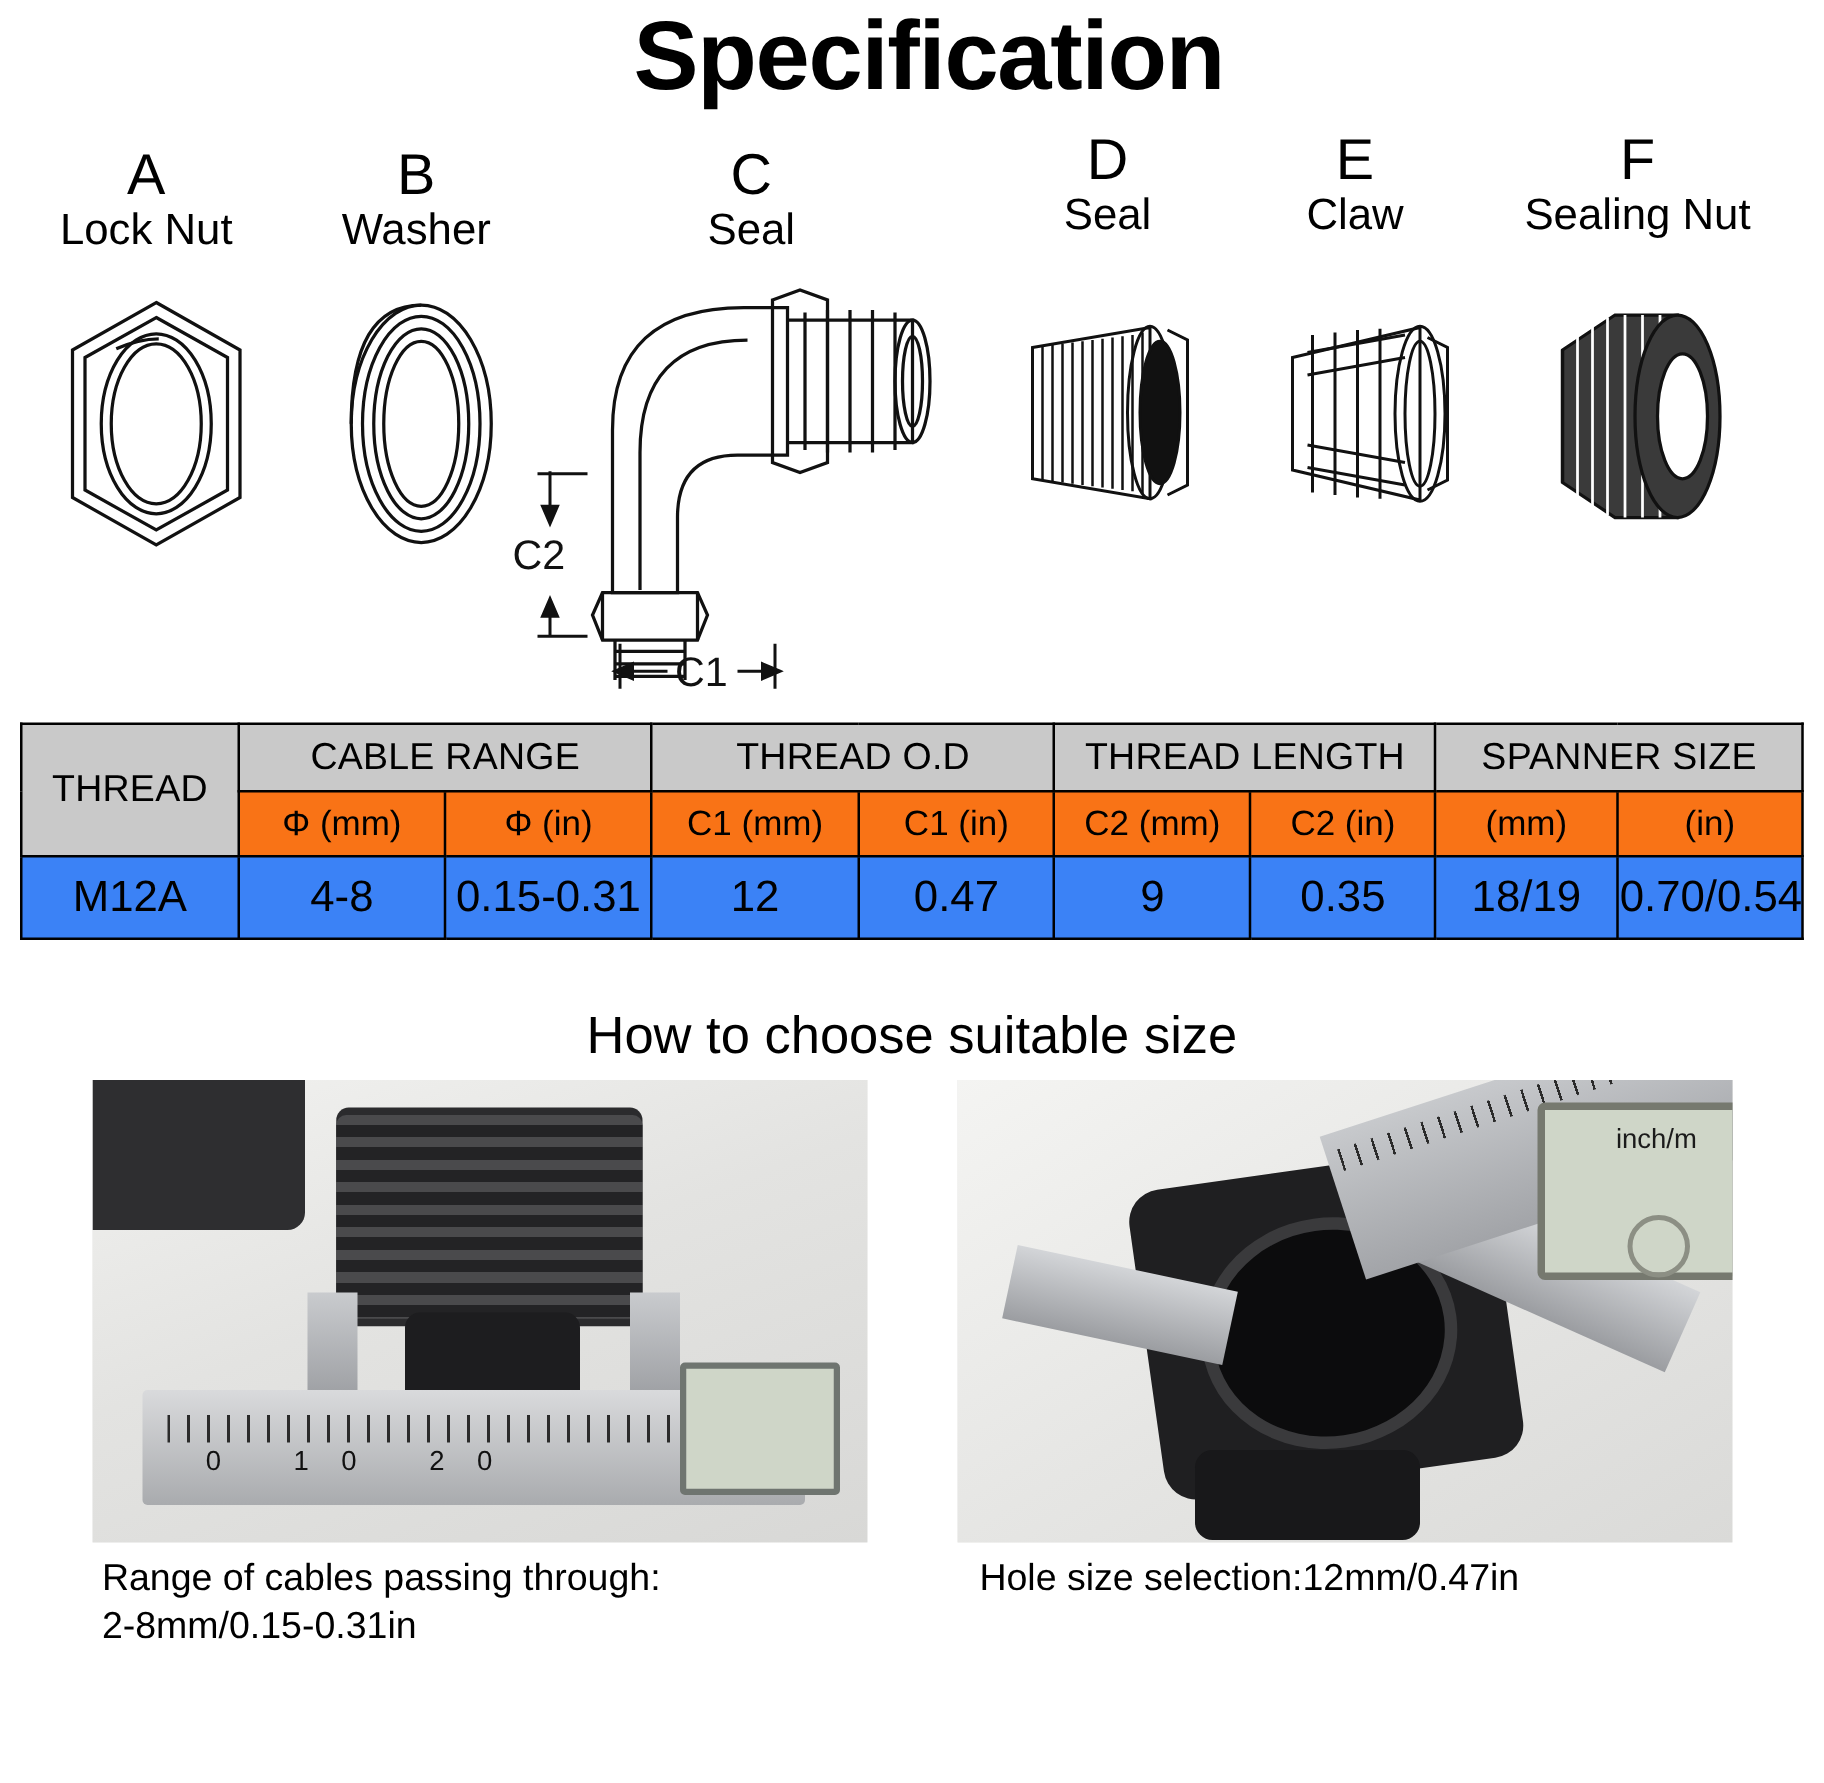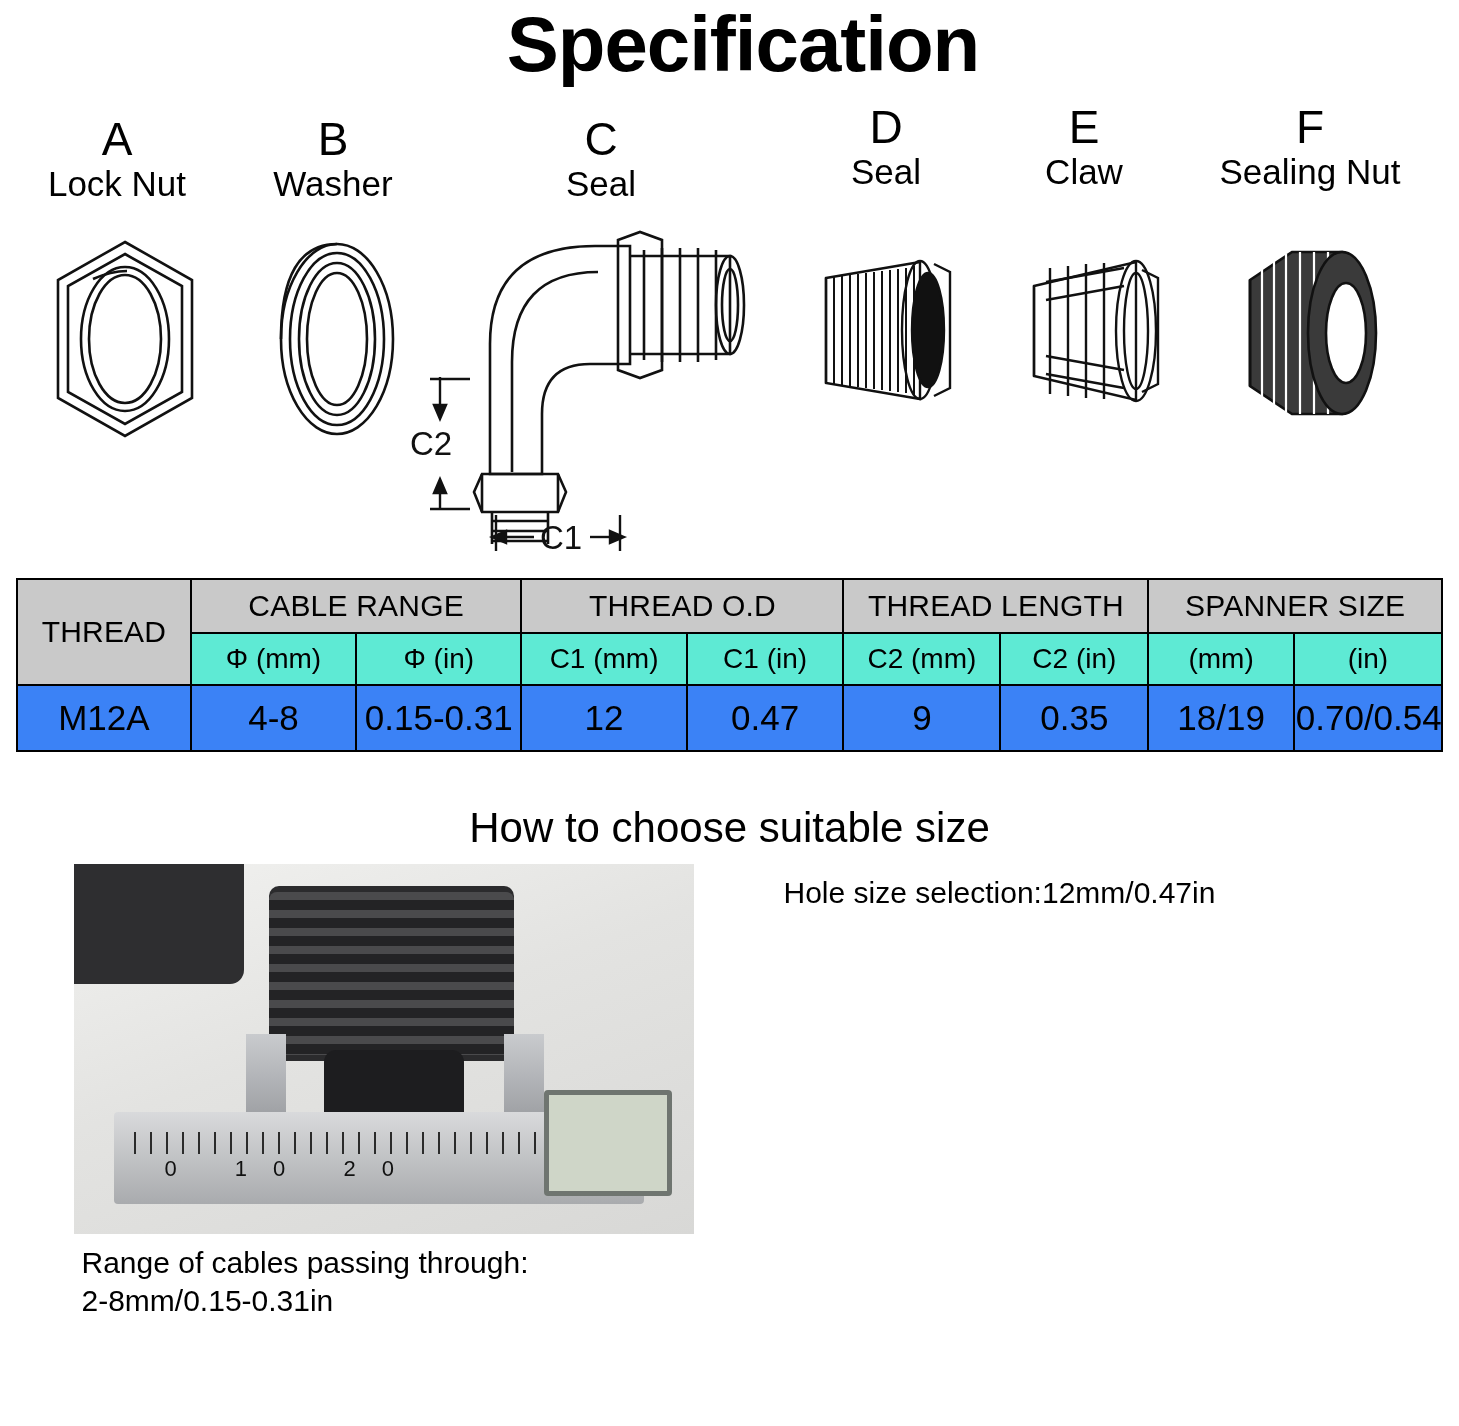--- a/index.html
+++ b/index.html
@@ -72,21 +72,21 @@
     text-align: center;
     font-weight: normal;
   }
   table.spec .hdr {
     background: #c9c9c9;
     font-size: 30px;
     height: 50px;
     letter-spacing: 0.2px;
   }
   table.spec .sub {
-    background: #5eead4;
+    background: #f97316;
     font-size: 28px;
     height: 48px;
   }
   table.spec .val {
     font-size: 35px;
     height: 62px;
     background: #3b82f6;
   }
 
   
@@ -342,15 +342,27 @@
       <div class="p1-caliper"></div>
       <div class="p1-ticks"></div>
       <div class="p1-nums">0 10 20</div>
       <div class="p1-screen"></div>
     </div>
     <div class="caption cap-left" style="white-space:pre-line;">Range of cables passing through:
 2-8mm/0.15-0.31in</div>
   </div>
 
   <div class="photo-col">
+    <div class="photo-box">
+      <div class="p2-bg"></div>
+      <div class="p2-body"></div>
+      <div class="p2-hole"></div>
+      <div class="p2-boot"></div>
+      <div class="p2-jaw-l"></div>
+      <div class="p2-jaw-r"></div>
+      <div class="p2-rule"></div>
+      <div class="p2-screen"></div>
+      <div class="p2-inch">inch/m</div>
+      <div class="p2-btn"></div>
+    </div>
     <div class="caption cap-right">Hole size selection:12mm/0.47in</div>
   </div>
 </div>
 
 </body></html>

